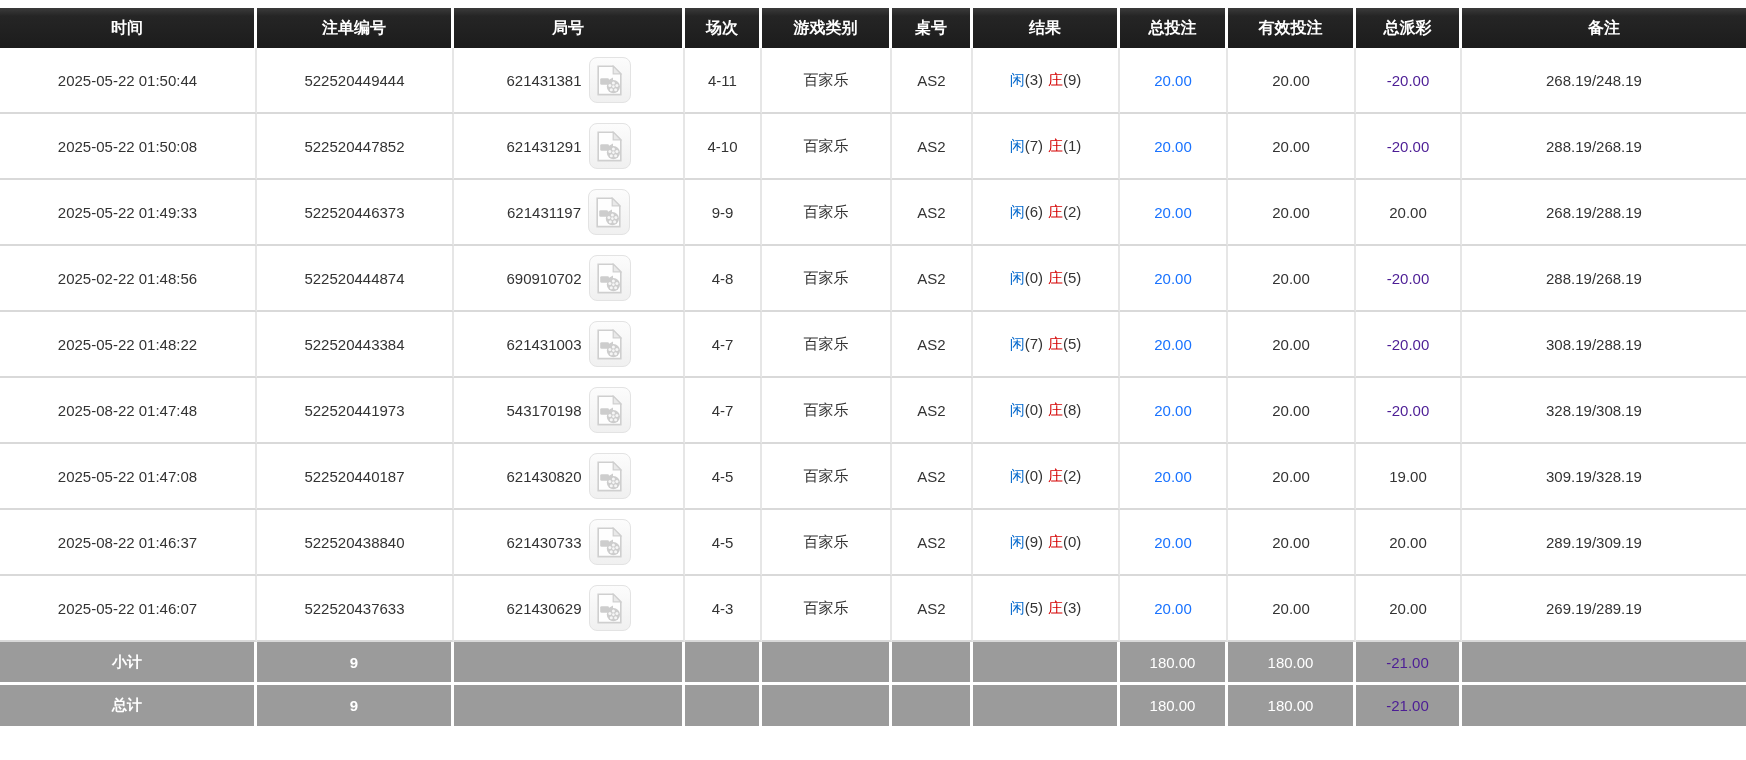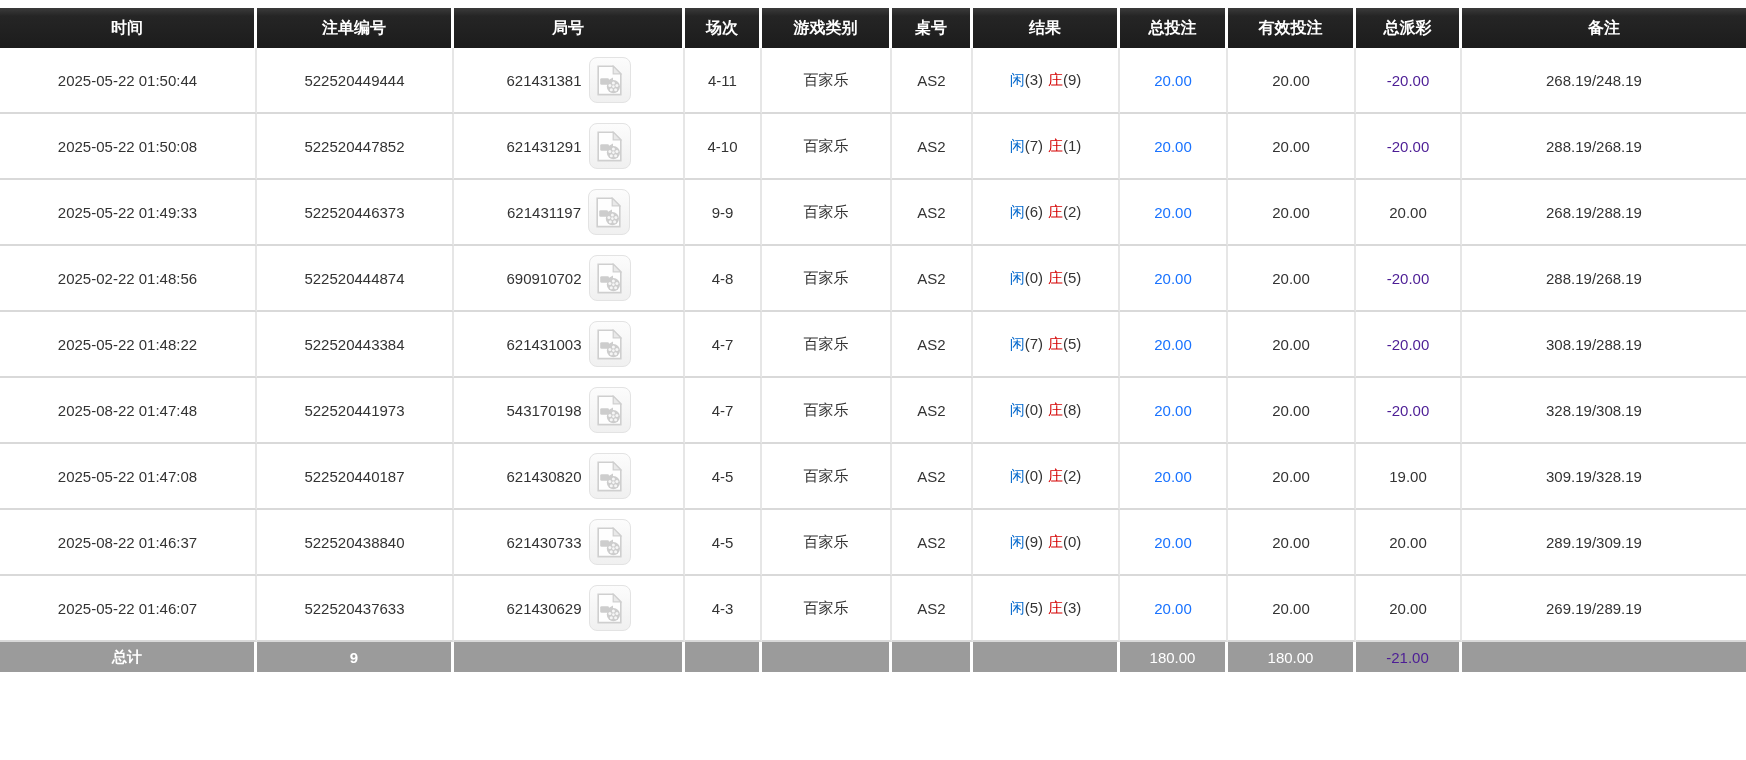--- a/index.html
+++ b/index.html
@@ -42,21 +42,21 @@
     border:1px solid #e3e3e3;border-radius:8px;
     background:linear-gradient(180deg,#fcfcfc,#f0f0f0);
     cursor:pointer;flex:none;
   }
   
   tfoot td{
     background:#9b9b9b;color:#fff;font-size:15px;text-align:center;
     border-right:3px solid #fff;border-bottom:3px solid #fff;
     height:40px;padding:0;
   }
-  tfoot tr:last-child td{border-bottom:none;height:30px;}
+  tfoot tr:last-child td{border-bottom:none;height:41px;}
   tfoot td:last-child{border-right:none;}
   .sum-label{font-weight:700;}
   .sum-count{font-weight:700;}
 </style>
 </head>
 <body>
 
 <table class="bet-table">
   <colgroup>
     <col style="width:257px">
@@ -397,26 +397,39 @@
       <span class="player">闲</span><span>(5)</span><span class="banker">庄</span><span>(3)</span>
     </td>
     <td class="blue">20.00</td>
     <td>20.00</td>
     <td>20.00</td>
     <td>269.19/289.19</td>
   </tr>
 </tbody>
   <tfoot>
     <tr>
-      <td class="sum-label">总计</td>
+      <td class="sum-label">小计</td>
       <td class="sum-count">9</td>
       <td></td>
       <td></td>
       <td></td>
       <td></td>
       <td></td>
       <td>180.00</td>
       <td>180.00</td>
       <td class="neg">-21.00</td>
       <td></td>
     </tr>
+    <tr>
+      <td class="sum-label">总计</td>
+      <td class="sum-count">9</td>
+      <td></td>
+      <td></td>
+      <td></td>
+      <td></td>
+      <td></td>
+      <td>180.00</td>
+      <td>180.00</td>
+      <td class="neg">-21.00</td>
+      <td></td>
+    </tr>
   </tfoot>
 </table>
 
 </body></html>

